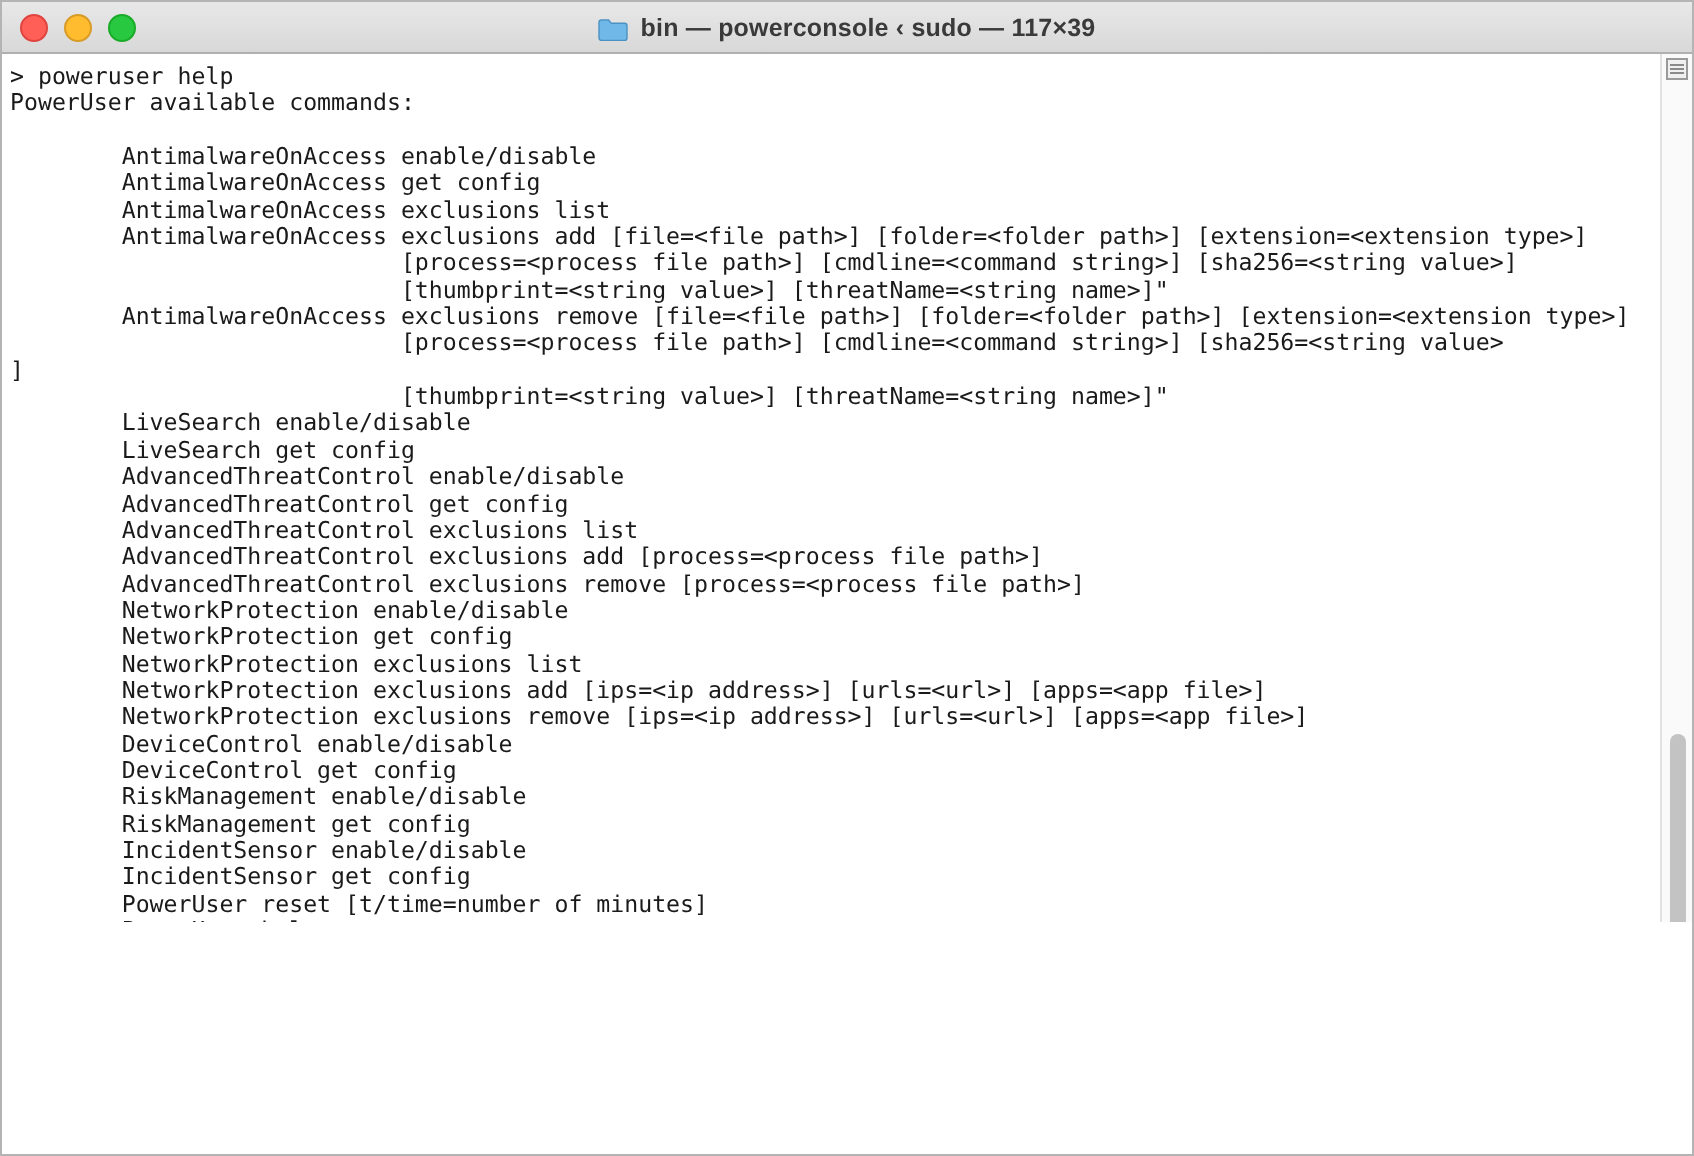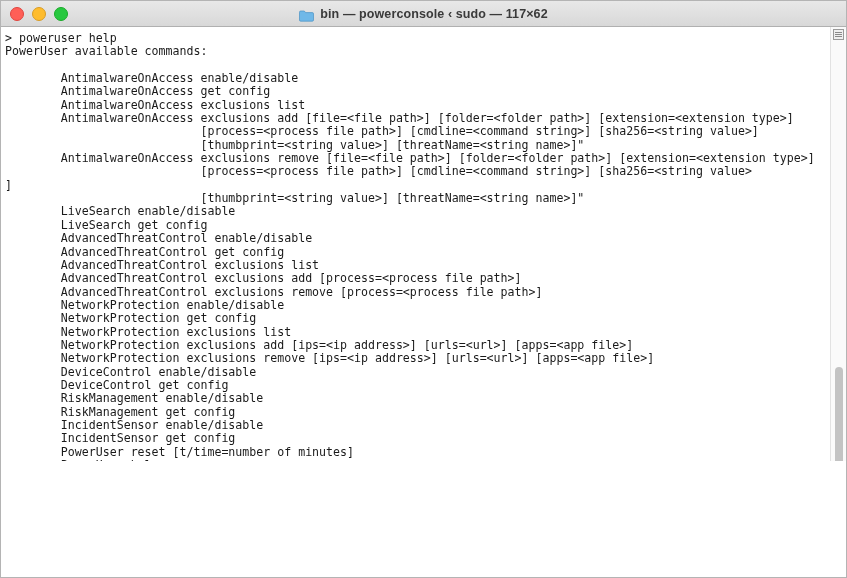--- a/index.html
+++ b/index.html
@@ -146,21 +146,21 @@
       <span class="dot close"></span>
       <span class="dot min"></span>
       <span class="dot max"></span>
     </div>
     <div class="title-center">
       <span class="folder-icon">
         <svg width="15" height="12" viewBox="0 0 15 12">
           <path d="M0.5 2.2 A1.2 1.2 0 0 1 1.7 1 H5.3 L6.6 2.6 H13.3 A1.2 1.2 0 0 1 14.5 3.8 V10 A1.2 1.2 0 0 1 13.3 11.2 H1.7 A1.2 1.2 0 0 1 0.5 10 Z" fill="#6fb8e8" stroke="#4b92c4" stroke-width="0.7"></path>
         </svg>
       </span>
-      <span class="title-text">bin — powerconsole ‹ sudo — 117×62</span>
+      <span class="title-text">bin — powerconsole ‹ sudo — 117×39</span>
     </div>
   </div>
 
   <div class="content">
     <div class="term"><span id="term-text">&gt; poweruser help
 PowerUser available commands:
 
         AntimalwareOnAccess enable/disable
         AntimalwareOnAccess get config
         AntimalwareOnAccess exclusions list

